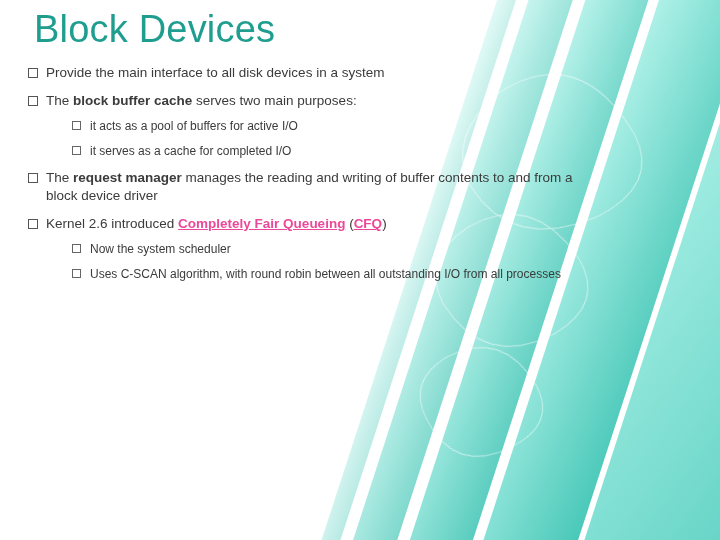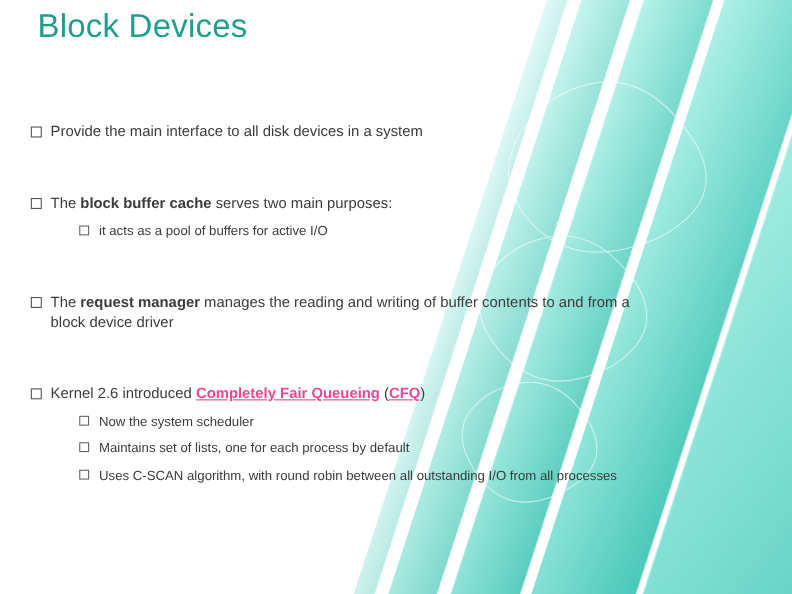--- a/index.html
+++ b/index.html
@@ -14,38 +14,37 @@
   }
   .bg {
     position: absolute;
     inset: 0;
     pointer-events: none;
   }
   .title {
     position: absolute;
     top: 8px;
     left: 34px;
-    font-size: 30px;
+    font-size: 38px;
     font-weight: 400;
     color: #1f9e8f;
     letter-spacing: 0.2px;
   }
   .content {
     position: absolute;
     top: 64px;
     left: 24px;
     width: 560px;
   }
   .lvl1 {
     font-size: 13.5px;
     line-height: 1.35;
     margin-bottom: 10px;
     padding-left: 22px;
     position: relative;
-    margin-top: 47px;
   }
   .lvl1::before {
     content: "";
     position: absolute;
     left: 4px;
     top: 4px;
     width: 8px;
     height: 8px;
     border: 1px solid #555;
     background: #fff;
@@ -96,26 +95,26 @@
 
 <div class="title">Block Devices</div>
 
 <div class="content">
 
   <div class="lvl1">Provide the main interface to all disk devices in a system</div>
 
   <div class="lvl1">
     <span>The </span><span class="bold">block buffer cache</span><span> serves two main purposes:</span>
     <div class="lvl2">it acts as a pool of buffers for active I/O</div>
+    <div class="lvl2">it serves as a cache for completed I/O</div>
   </div>
 
   <div class="lvl1">
     <span>The </span><span class="bold">request manager</span><span> manages the reading and writing of buffer contents to and from a block device driver</span>
   </div>
 
   <div class="lvl1">
     <span>Kernel 2.6 introduced </span><span class="teal-strong">Completely Fair Queueing</span><span> (</span><span class="teal-strong">CFQ</span><span>)</span>
     <div class="lvl2">Now the system scheduler</div>
-    <div class="lvl2">Maintains set of lists, one for each process by default</div>
     <div class="lvl2">Uses C-SCAN algorithm, with round robin between all outstanding I/O from all processes</div>
   </div>
 
 </div>
 
 </body></html>

